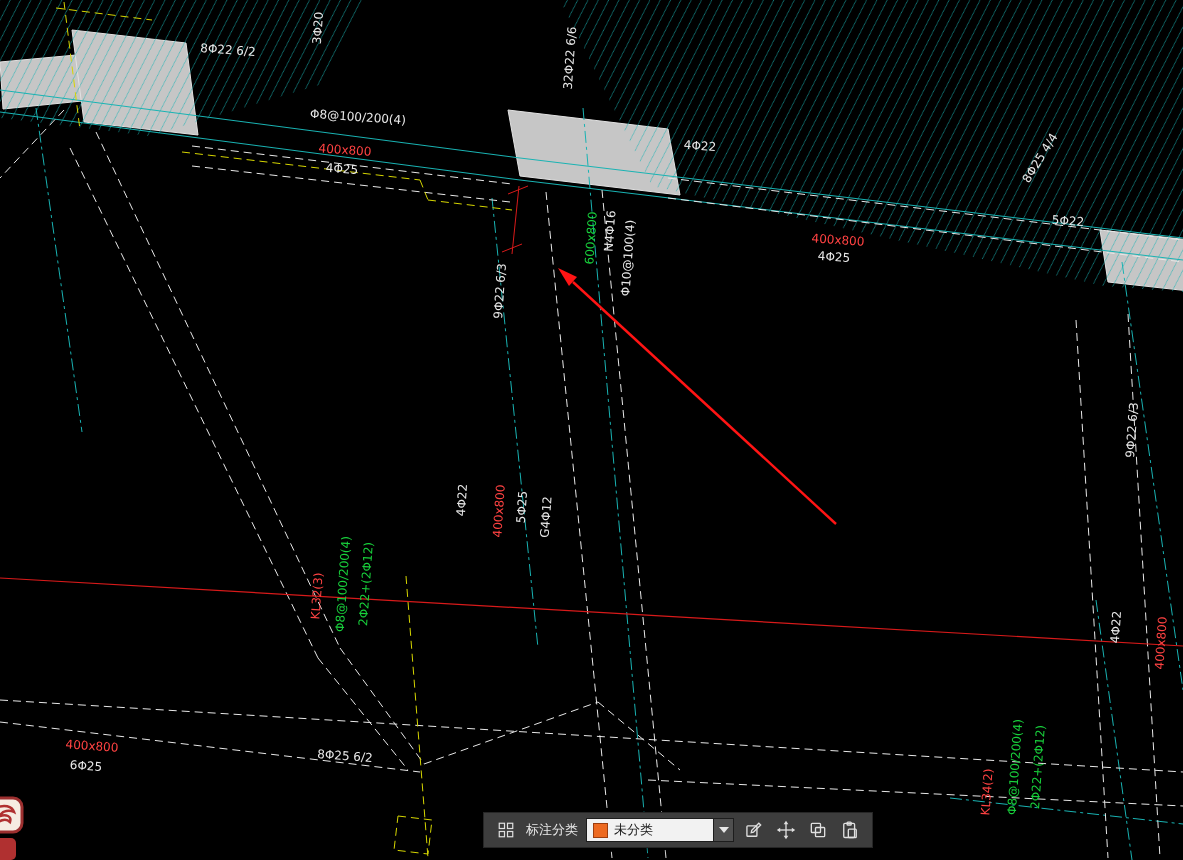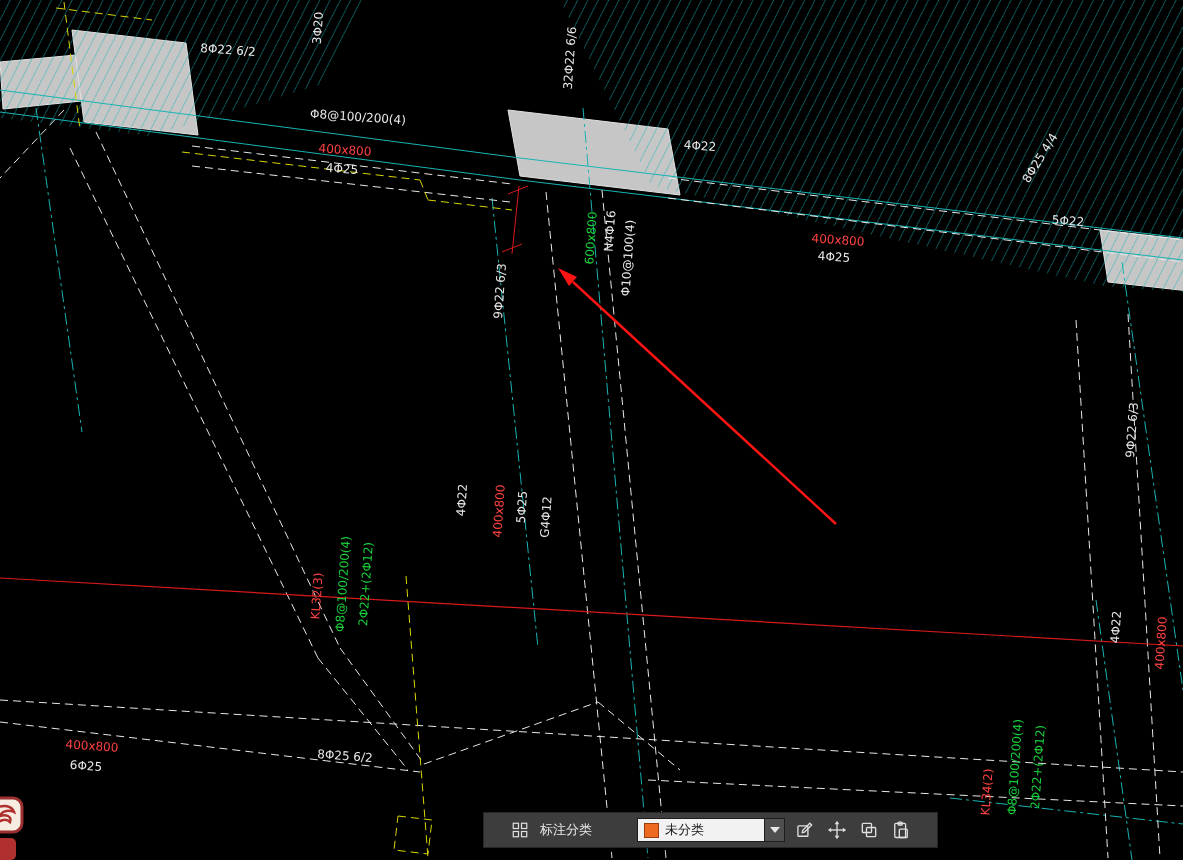--- a/index.html
+++ b/index.html
@@ -15,25 +15,25 @@
   .cyan{stroke:var(--cyan,#19b3b3);}
   .white{stroke:var(--white,#e8e8e8);}
   .yellow{stroke:var(--yellow,#d6d600);}
   .redl{stroke:var(--red_line,#d81a1a);}
   .dash{stroke-dasharray:8 5;}
   .dashdot{stroke-dasharray:12 4 3 4;}
   .arrowln{stroke:var(--arrow_red,#ff1414);stroke-width:2.4;fill:none;}
   .arrowhead{fill:var(--arrow_red,#ff1414);}
   
   .toolbar{position:absolute;left:483px;top:812px;height:34px;display:flex;align-items:center;
-           gap:8px;padding:0 24px;background:#3d3d3d;border:1px solid #262626;
+           gap:8px;padding:0 10px;background:#3d3d3d;border:1px solid #262626;
            box-shadow:0 0 8px rgba(0,0,0,.7);font-family:"Liberation Sans",sans-serif;}
   .tb-label{color:#e8e8e8;font-size:13px;white-space:nowrap;}
   .dropdown{display:flex;align-items:center;height:24px;width:148px;background:#f2f2f2;
-            border:1px solid #1d1d1d;box-sizing:border-box;cursor:pointer;margin-left:37px;}
+            border:1px solid #1d1d1d;box-sizing:border-box;cursor:pointer;}
   .swatch{width:13px;height:13px;margin:0 6px;background:#ed6a21;border:1px solid #9c3d0e;flex:none;}
   .dd-value{flex:1;color:#1a1a1a;font-size:13px;overflow:hidden;white-space:nowrap;}
   .dd-arrow{width:20px;height:100%;background:#4f4f4f;display:flex;align-items:center;
             justify-content:center;border-left:1px solid #1d1d1d;box-sizing:border-box;cursor:pointer;}
   .tri{width:0;height:0;border-left:5px solid transparent;border-right:5px solid transparent;
        border-top:6px solid #e8e8e8;}
   .tb-btn{background:none;border:none;margin:0;padding:0;width:24px;height:26px;display:flex;
           align-items:center;justify-content:center;cursor:pointer;}
   .icon-stroke{stroke:#e0e0e0;fill:none;stroke-width:1.6;}
   .icon-fill{fill:#e0e0e0;stroke:none;}

